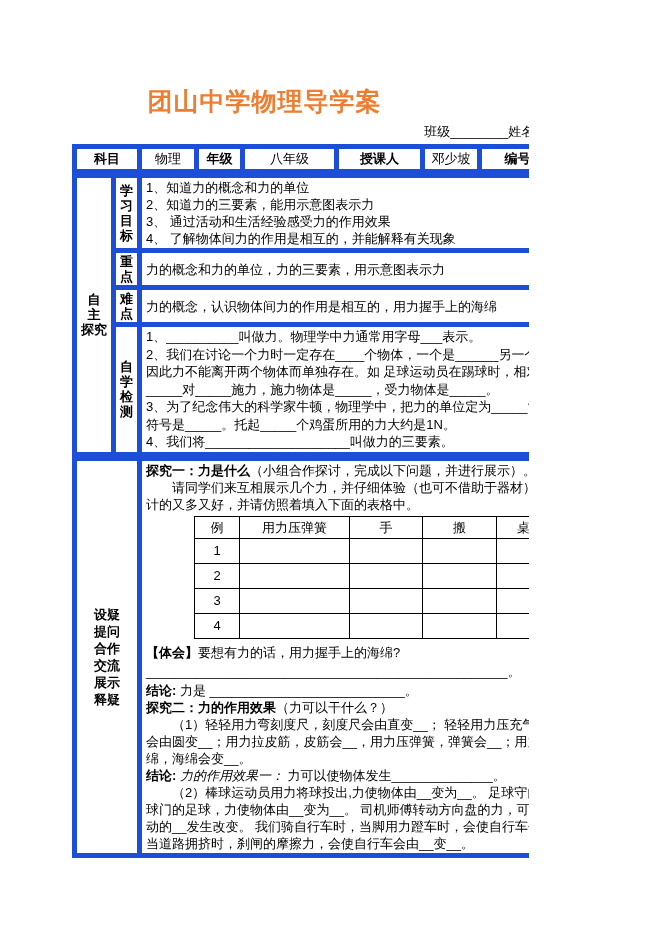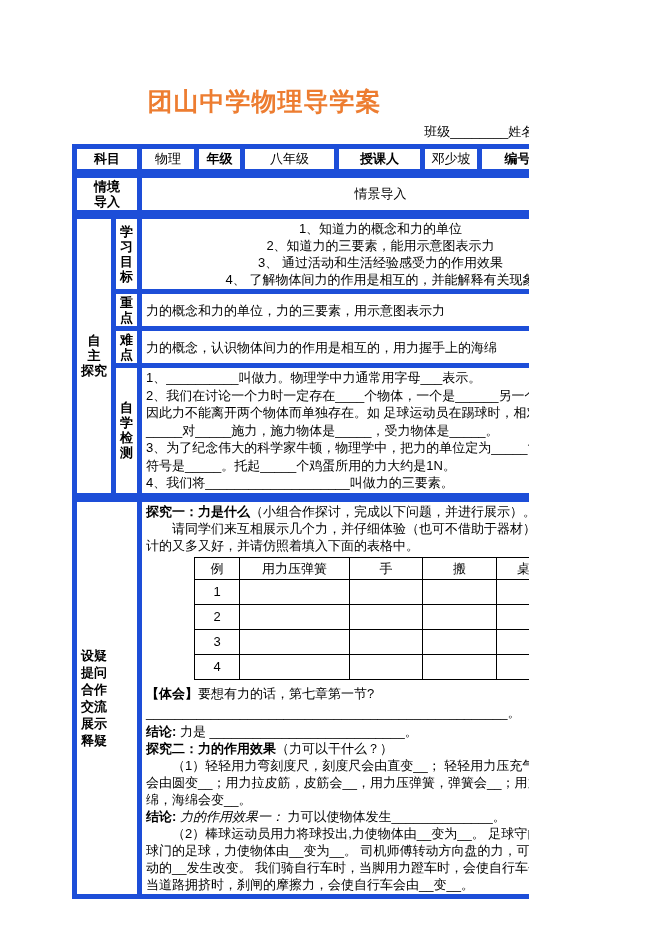--- a/index.html
+++ b/index.html
@@ -22,23 +22,23 @@
     margin-left:72px;border-collapse:collapse;table-layout:fixed;width:548px;
   }
   table.t + table.t{margin-top:-1px;}
   .t td{
     border:5px solid #1d4ed8;box-sizing:border-box;padding:1px 4px;
     vertical-align:middle;overflow:hidden;
   }
   .lbl{font-weight:bold;text-align:center;}
   .val{text-align:center;margin-top:12px;}
   .pre{white-space:pre-line;line-height:15px;text-align:center;font-weight:bold;}
-  .pre-wide{white-space:pre-line;line-height:17px;font-weight:bold;}
+  .pre-wide{white-space:pre-line;line-height:17px;text-align:center;font-weight:bold;}
   .content{vertical-align:top;padding:2px 5px;line-height:17px;}
-  .goal-line{line-height:17px;text-align:center;}
+  .goal-line{line-height:17px;}
   .sc-item{line-height:17.5px;}
   .b{font-weight:bold;}
   .i{font-style:italic;}
   .indent{text-indent:2em;line-height:17px;}
   .x-line{line-height:17px;}
   .ul-line{line-height:19px;margin:1px 0;}
   table.inner{
     margin:3px 0 5px 48px;border-collapse:collapse;table-layout:fixed;width:369px;
   }
   .inner td{
@@ -75,33 +75,20 @@
       <td class="lbl">年级</td>
       <td class="val">八年级</td>
       <td class="lbl">授课人</td>
       <td class="val">邓少坡</td>
       <td class="lbl">编号</td>
       <td class="val"></td>
     </tr>
   </tbody>
     </table>
 
-  <table class="t">
-    <colgroup>
-        <col style="width:65px">
-        <col style="width:482px">
-      </colgroup>
-    <tbody>
-        <tr style="height:32px">
-      <td class="pre">情境
-导入</td>
-      <td class="val">情景导入</td>
-    </tr>
-  </tbody>
-    </table>
 
   <table class="t">
     <colgroup>
         <col style="width:39px">
         <col style="width:26px">
         <col style="width:482px">
       </colgroup>
     <tbody>
         <tr style="height:75px">
       <td class="pre" rowspan="4">自 主
@@ -203,21 +190,21 @@
             <td>4</td>
             <td></td>
             <td></td>
             <td></td>
             <td></td>
           </tr>
         </tbody>
             </table>
 
         <div class="x-line">
-          <span class="b">【体会】</span><span>要想有力的话，第七章第一节?</span>
+          <span class="b">【体会】</span><span>要想有力的话，用力握手上的海绵?</span>
         </div>
         <div class="ul-line">__________________________________________________。</div>
 
         <div class="x-line">
           <span class="b">结论:</span>
           <span>力是 ___________________________。</span>
         </div>
 
         <div class="x-line">
           <span class="b">探究二：力的作用效果</span><span>（力可以干什么？）</span>

